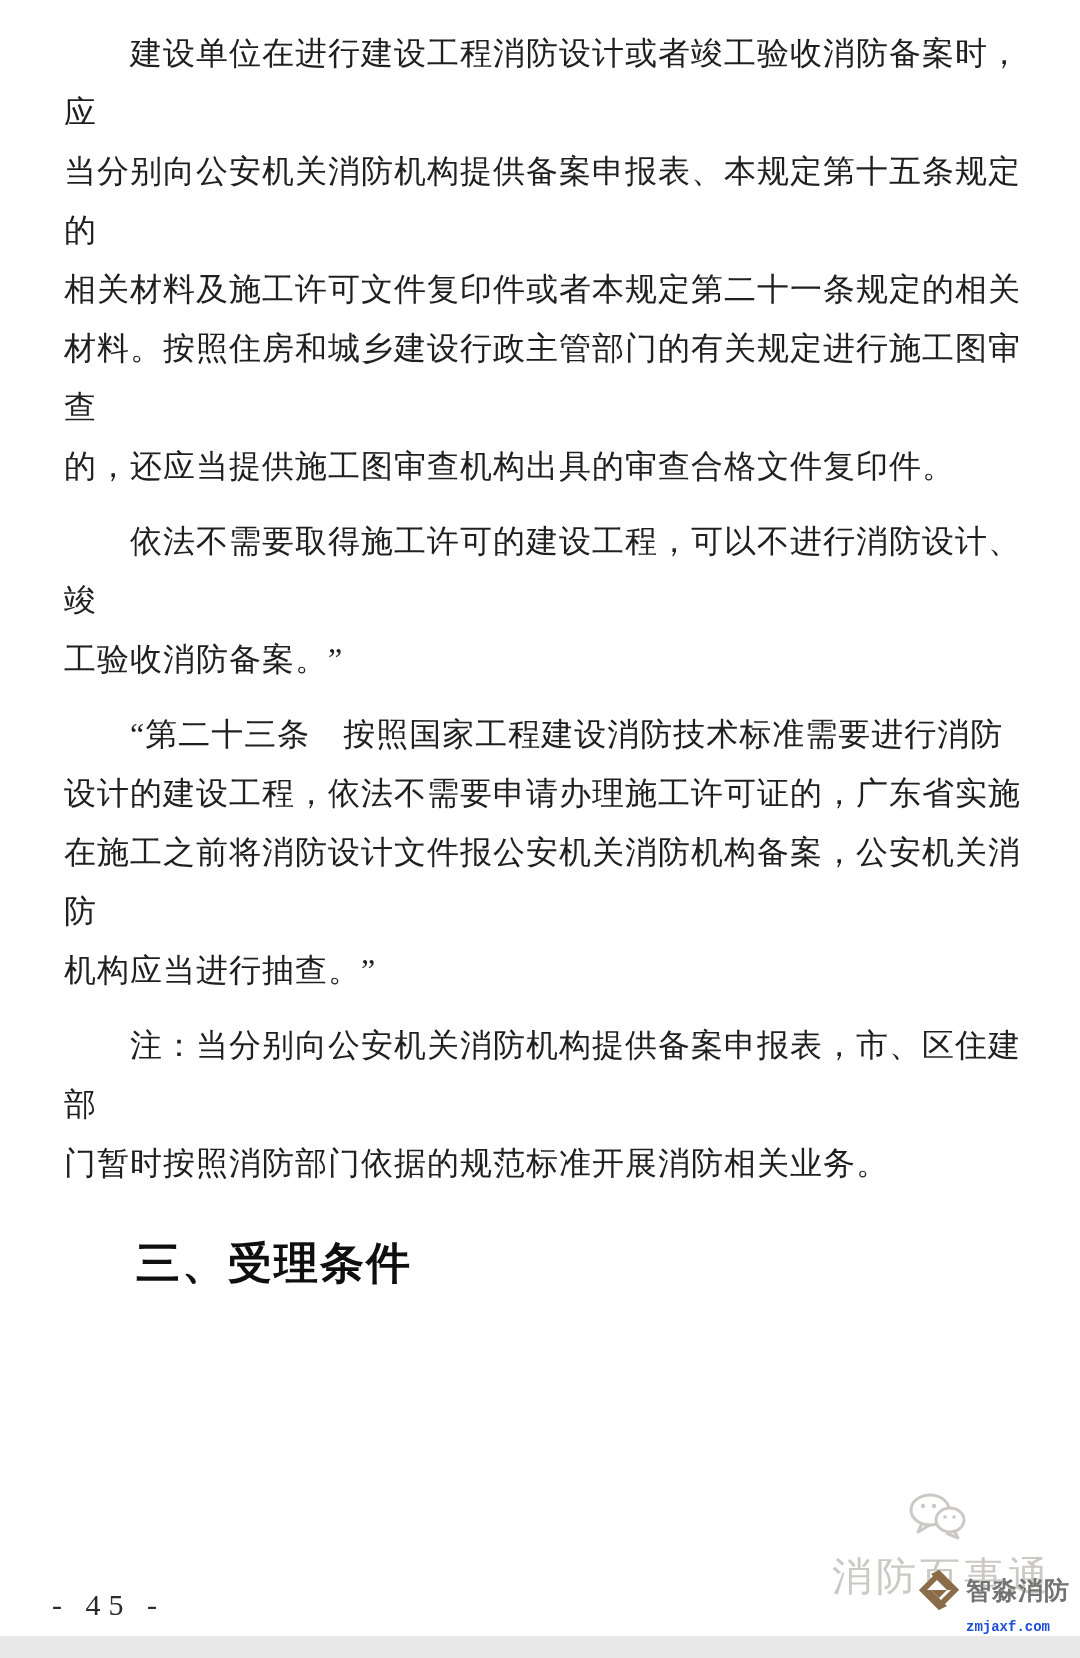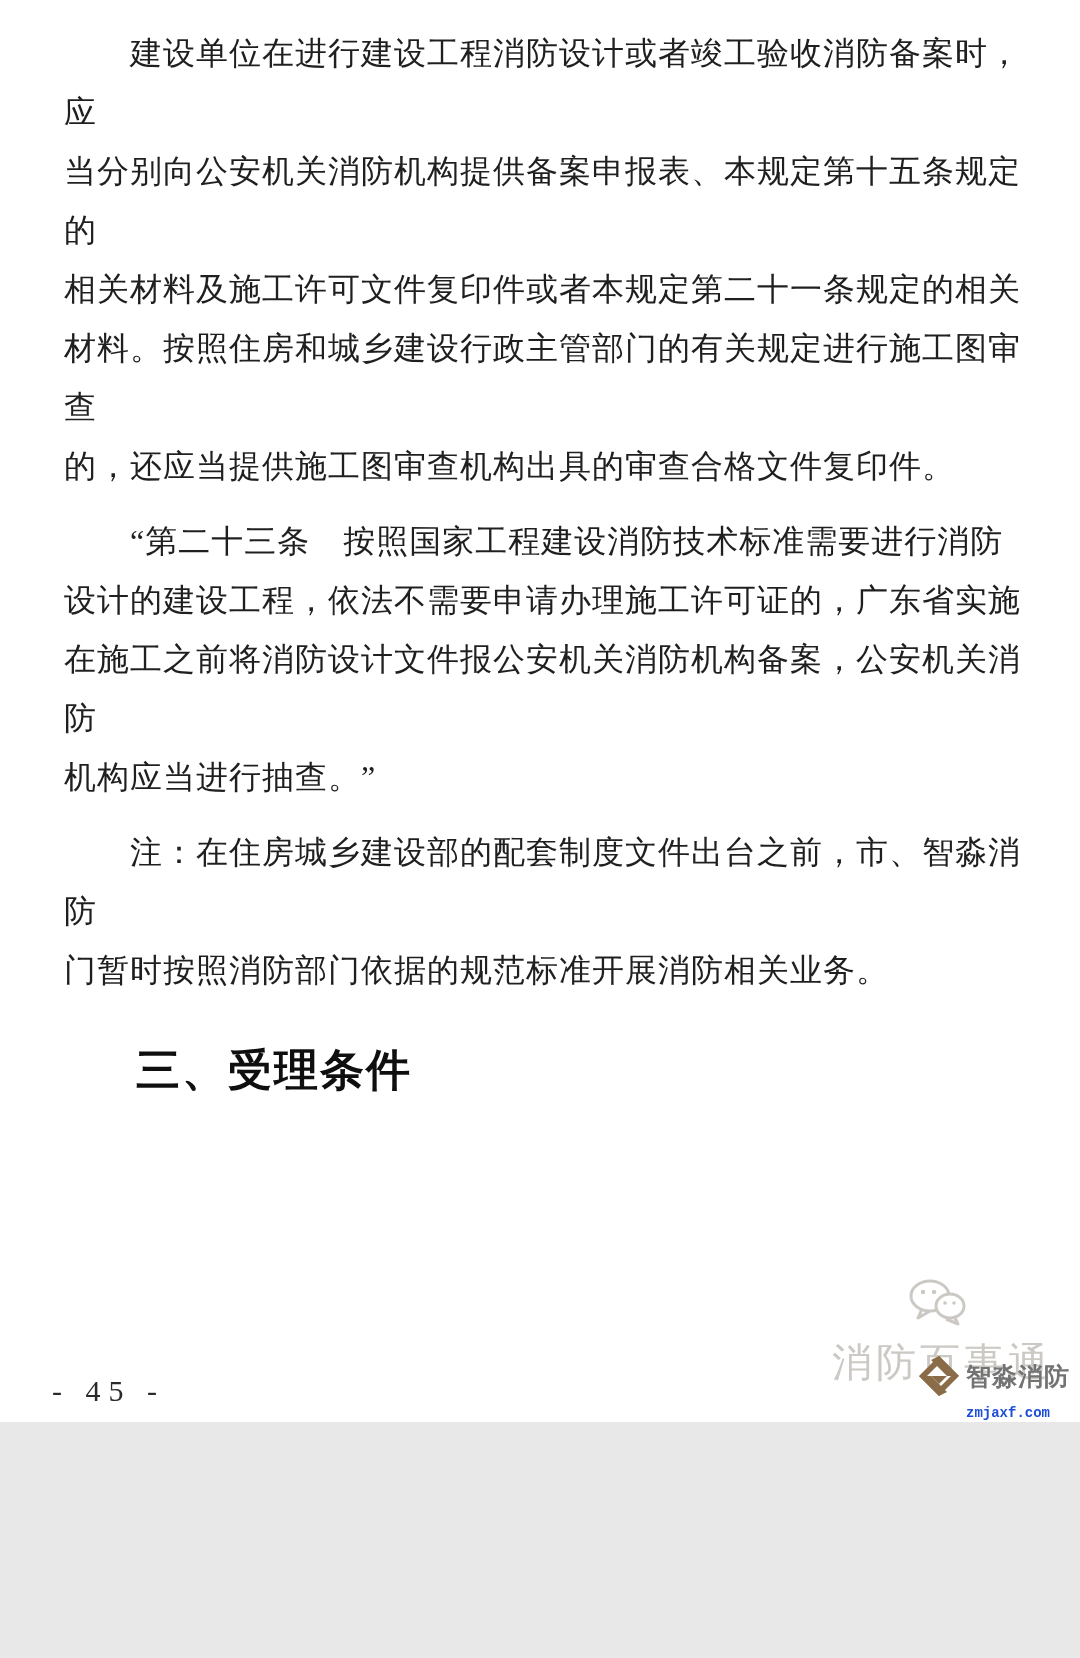--- a/index.html
+++ b/index.html
@@ -1,18 +1,18 @@
 <!DOCTYPE html>
 <html><head>
 <meta charset="utf-8">
 <style>
   html,body { margin:0; padding:0; background:#e8e8e8; }
   .page {
     position:relative;
-    width:1080px; height:1422px;
+    width:1080px; height:1636px;
     margin:0 auto;
     background:#ffffff;
     overflow:hidden;
     font-family:"Liberation Serif","DejaVu Serif",serif;
     color:#1b1b1b;
   }
   .content {
     padding:24px 58px 0 64px;
   }
   p.body {
@@ -84,25 +84,27 @@
 <body>
 
 <div class="page">
 
   <div class="content">
     <p class="body">　　建设单位在进行建设工程消防设计或者竣工验收消防备案时，应
 当分别向公安机关消防机构提供备案申报表、本规定第十五条规定的
 相关材料及施工许可文件复印件或者本规定第二十一条规定的相关
 材料。按照住房和城乡建设行政主管部门的有关规定进行施工图审查
 的，还应当提供施工图审查机构出具的审查合格文件复印件。</p>
+    <p class="body">　　依法不需要取得施工许可的建设工程，可以不进行消防设计、竣
+工验收消防备案。”</p>
     <p class="body">　　“第二十三条　按照国家工程建设消防技术标准需要进行消防
 设计的建设工程，依法不需要申请办理施工许可证的，广东省实施
 在施工之前将消防设计文件报公安机关消防机构备案，公安机关消防
 机构应当进行抽查。”</p>
-    <p class="body">　　注：在住房城乡建设部的配套制度文件出台之前，市、智淼消防
+    <p class="body">　　注：当分别向公安机关消防机构提供备案申报表，市、区住建部
 门暂时按照消防部门依据的规范标准开展消防相关业务。</p>
     <h2 class="heading">三、受理条件</h2>
 
   </div>
 
   <div class="footer">
     <span>- 45 -</span>
   </div>
 
   <div class="wm-brand1">

